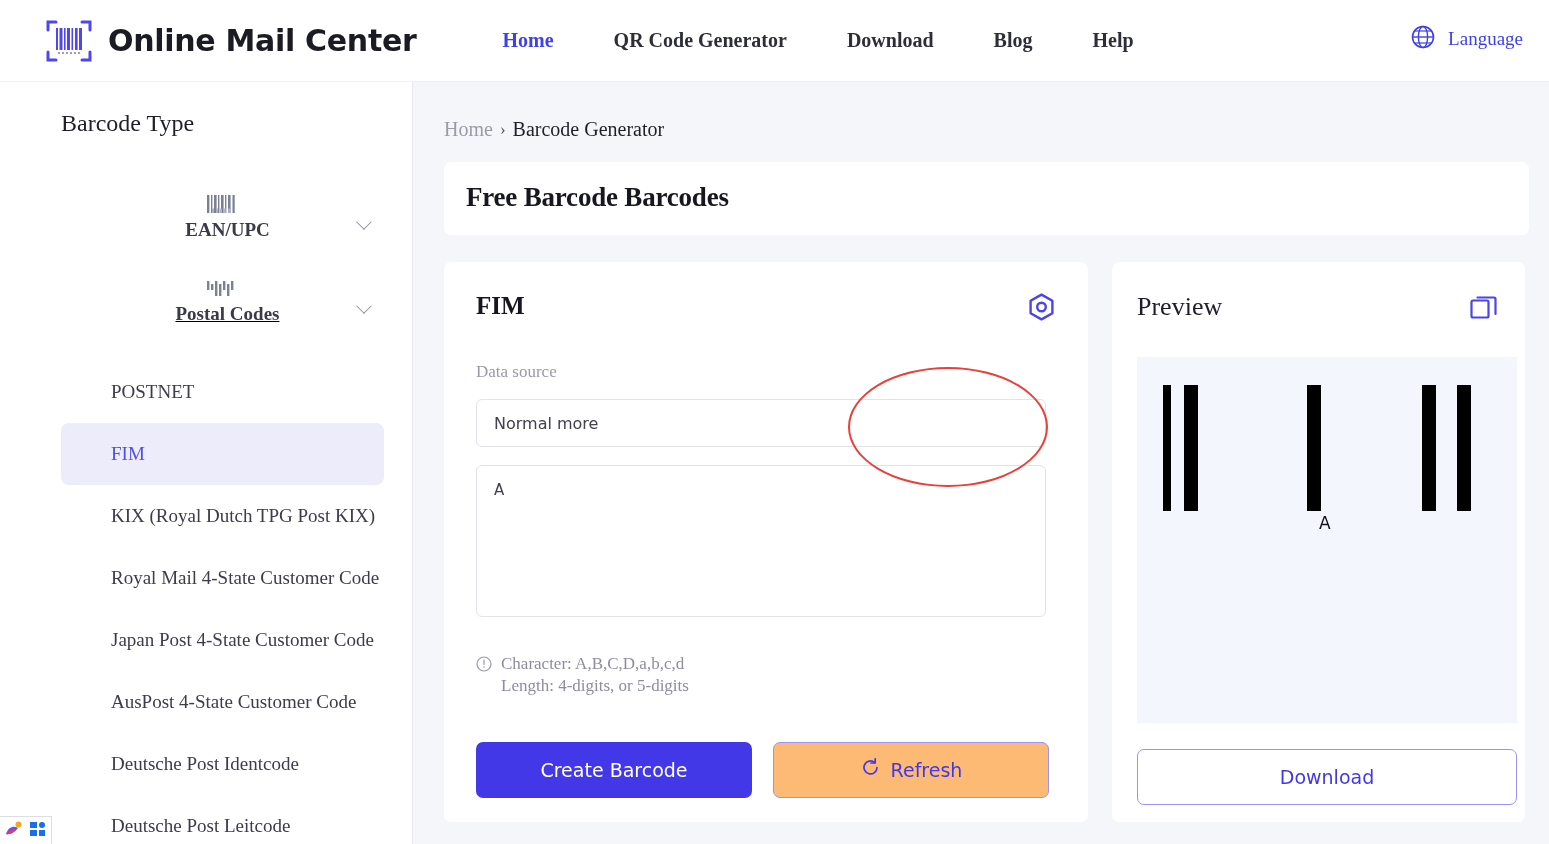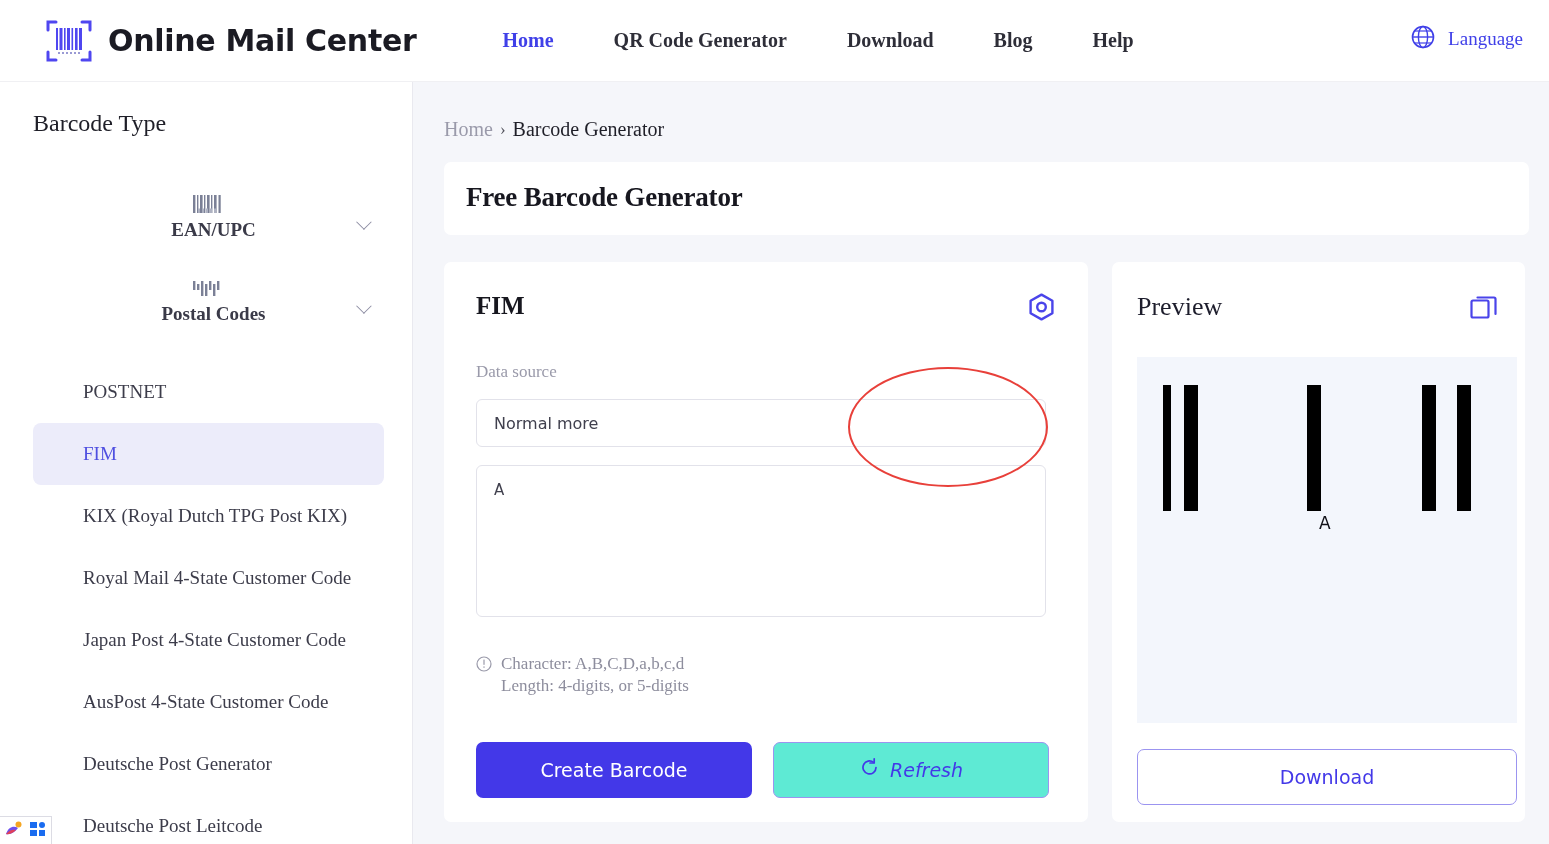--- a/index.html
+++ b/index.html
@@ -48,20 +48,21 @@
     font-size: 19px; color: #4040e8; margin-left: 12px;
   }
 
   
   .sidebar {
     position: absolute; top: 82px; left: 0;
     width: 413px; height: 762px;
     background: #ffffff;
     border-right: 1px solid #e9e9ef;
     overflow: hidden;
+    padding-left: 28px;
   }
   .sidebar-title {
     font-size: 24px; color: #1f1f28;
     margin: 28px 0 0 33px;
   }
   .cat {
     display: flex; align-items: center;
     height: 58px; margin: 0 18px 0 33px;
     cursor: pointer; position: relative; flex-direction: column;
   }
@@ -71,21 +72,21 @@
   }
   .chev {
     position: absolute; right: 26px; top: 50%;
     margin-top: -4px;
     width: 11px; height: 11px;
     border-right: 1.6px solid #8a8aa0;
     border-bottom: 1.6px solid #8a8aa0;
     transform: rotate(45deg) translateY(-2px);
   }
   .cat-ean { margin-top: 56px; }
-  .cat-postal { margin-top: 26px; }
+  .cat-postal { margin-top: 26px; text-decoration: underline; }
 
   .sub-list { margin-top: 26px; }
   .sub-item {
     height: 62px; display: flex; align-items: center;
     padding-left: 50px; margin: 0 28px 0 33px;
     border-radius: 8px;
     font-size: 19px; color: #3c3c4a;
     cursor: pointer;
   }
   .sub-item.active {
@@ -190,22 +191,22 @@
   .btn {
     height: 56px; border-radius: 7px;
     display: flex; align-items: center; justify-content: center;
     font-family: "DejaVu Sans", sans-serif;
     font-size: 19px; cursor: pointer;
   }
   .btn-primary {
     width: 276px; background: #4338e8; color: #ffffff;
   }
   .btn-outline {
-    width: 276px; background: #5eead4; color: #4338e8;
-    border: 1px solid #9b94f0; gap: 10px; font-style: italic;
+    width: 276px; background: #fdba74; color: #4338e8;
+    border: 1px solid #9b94f0; gap: 10px;
   }
   .btn-download {
     width: 380px; background: #ffffff; color: #4338e8;
     border: 1px solid #9b94f0;
   }
 
   
   .preview-area {
     margin-top: 29px;
     width: 380px; height: 366px;
@@ -335,21 +336,21 @@
     <span class="chev"></span>
   </div>
 
   <div class="sub-list">
     <div class="sub-item">POSTNET</div>
     <div class="sub-item active">FIM</div>
     <div class="sub-item">KIX (Royal Dutch TPG Post KIX)</div>
     <div class="sub-item">Royal Mail 4-State Customer Code</div>
     <div class="sub-item">Japan Post 4-State Customer Code</div>
     <div class="sub-item">AusPost 4-State Customer Code</div>
-    <div class="sub-item">Deutsche Post Generator</div>
+    <div class="sub-item">Deutsche Post Identcode</div>
     <div class="sub-item">Deutsche Post Leitcode</div>
   </div>
 
   <div class="ext-badge">
     <span>
       <svg width="20" height="18" viewBox="0 0 20 18">
         <path d="M2 14 C4 7, 10 5, 14 8 C11 12, 6 15, 2 14 Z" fill="#6c4ff0"></path>
         <path d="M2 14 C5 10, 9 9, 12 10 C9 13, 5 15, 2 14 Z" fill="#e0405a"></path>
         <circle cx="14.5" cy="4.5" r="3" fill="#f5a623"></circle>
       </svg>
@@ -367,21 +368,21 @@
 
 <main class="main">
 
   <div class="breadcrumb">
     <span class="bc-home">Home</span>
     <span class="bc-sep">›</span>
     <span>Barcode Generator</span>
   </div>
 
   <section class="title-card">
-    <h1>Free Barcode Generator</h1>
+    <h1>Free Barcode Barcodes</h1>
   </section>
 
   <div class="panels">
 
     <section class="panel panel-left">
       <div class="panel-head">
         <span class="panel-title-bold">FIM</span>
         <span>
           <svg width="33" height="33" viewBox="0 0 33 33">
             <path d="M16.5 2.6 L27.4 8.8 L27.4 21.2 L16.5 27.4 L5.6 21.2 L5.6 8.8 Z" fill="none" stroke="#4a44ea" stroke-width="2.4" stroke-linejoin="round"></path>

